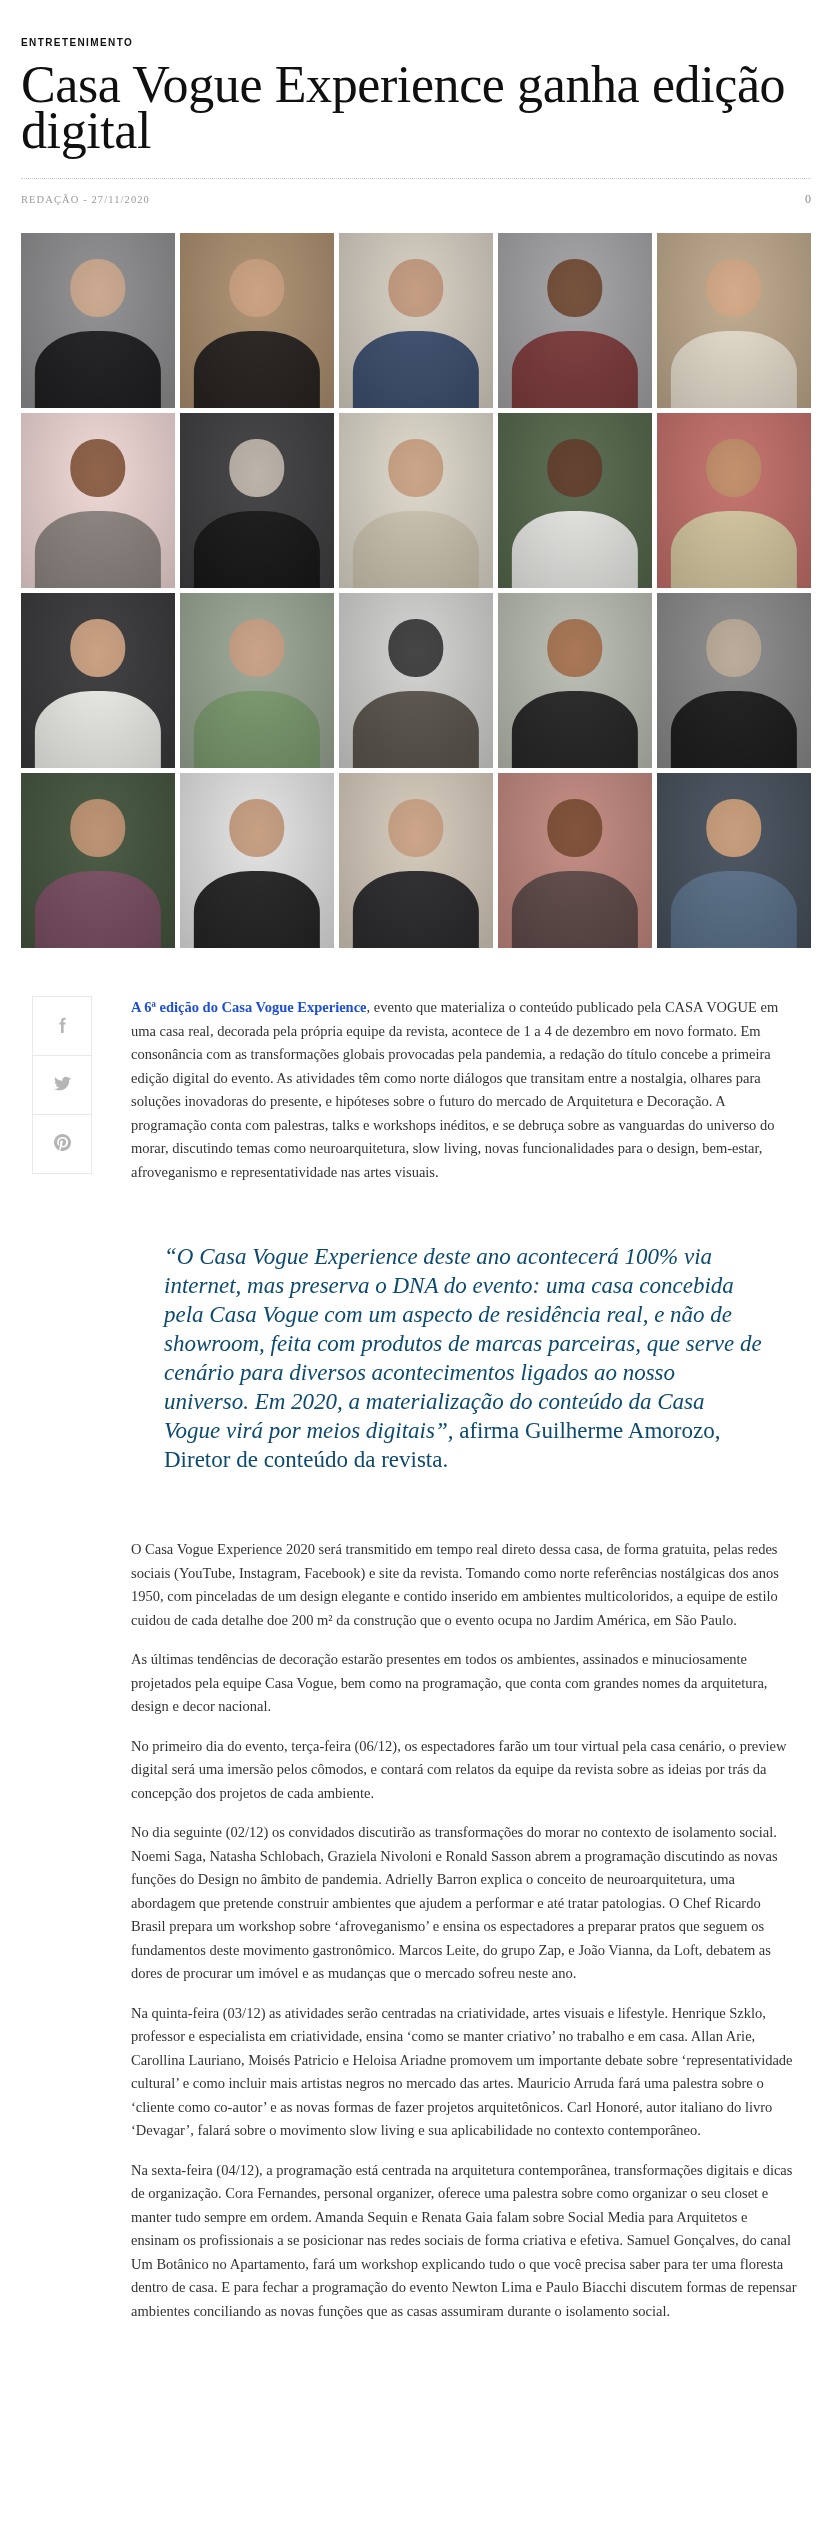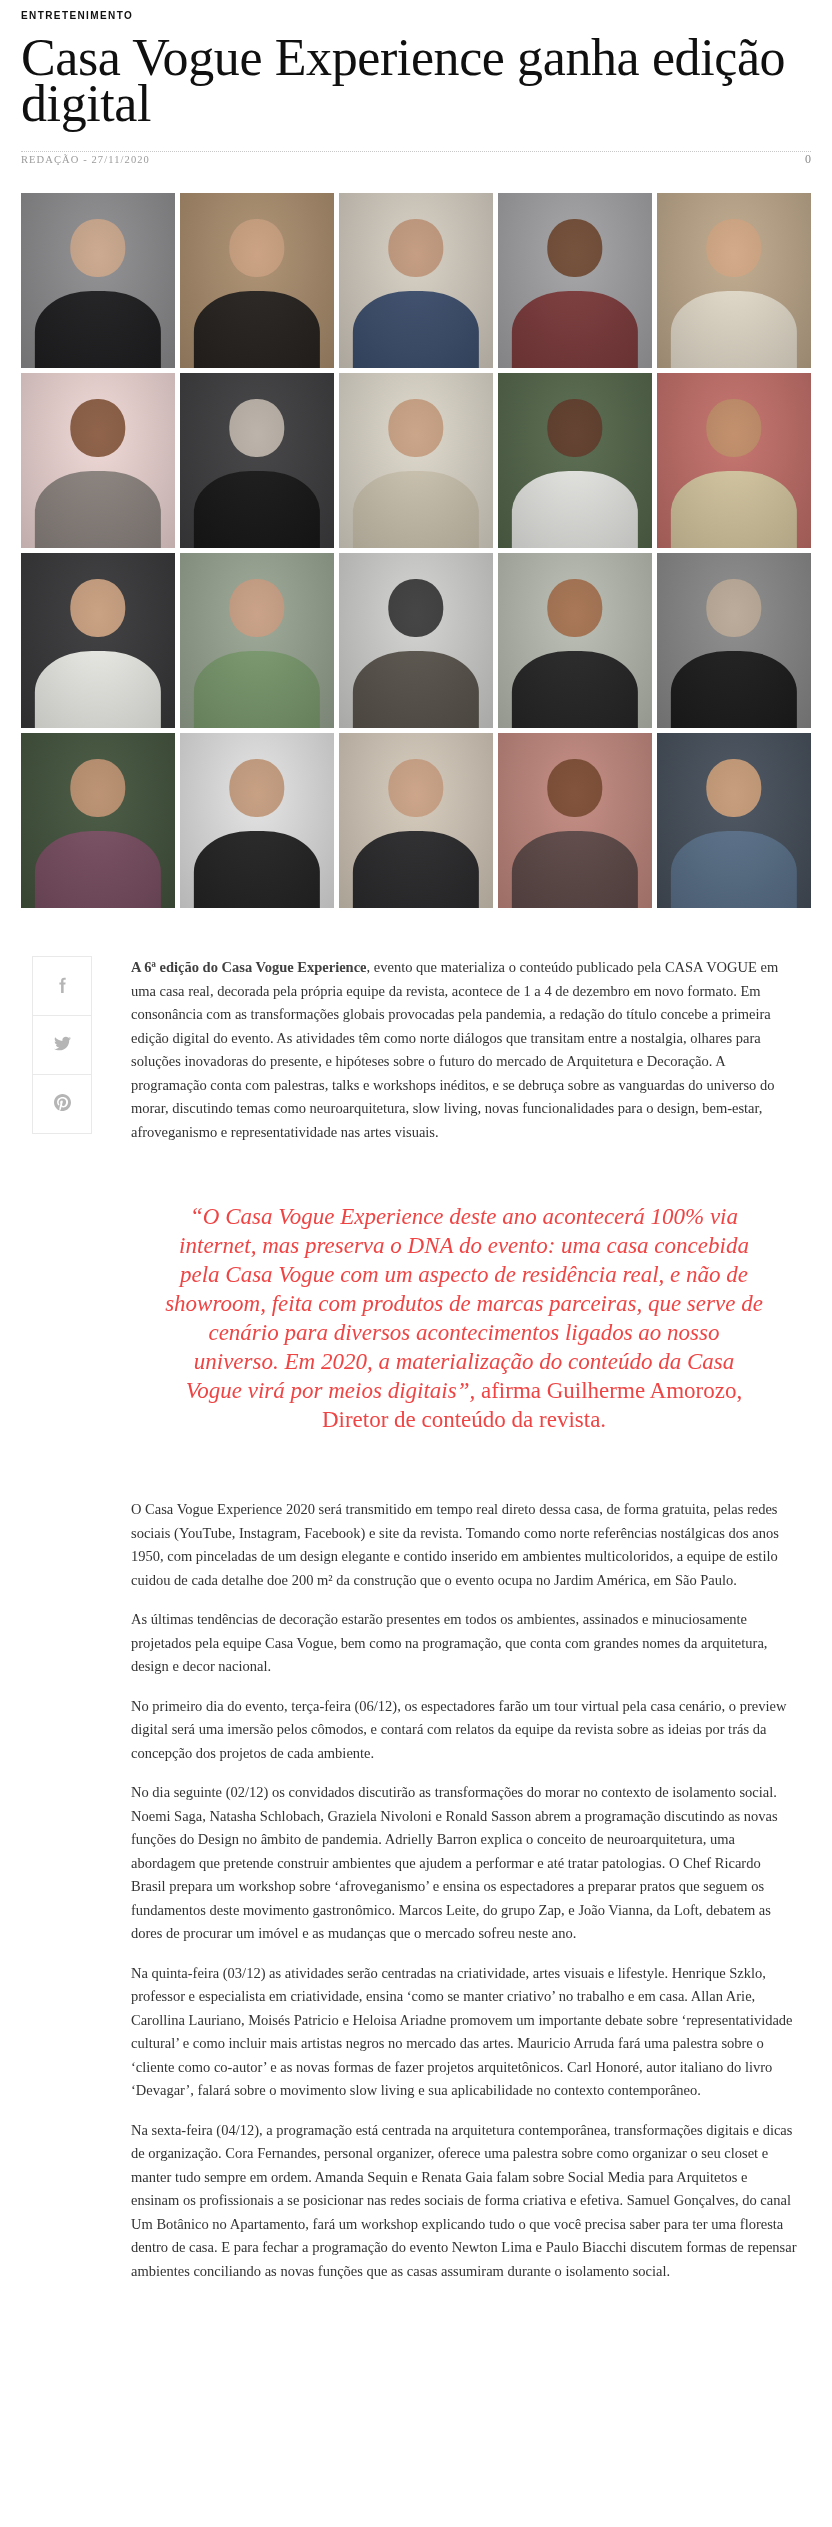--- a/index.html
+++ b/index.html
@@ -1,24 +1,24 @@
 <!DOCTYPE html>
 <html lang="pt"><head>
 <meta charset="utf-8">
 <style>
   html,body{margin:0;padding:0;background:#fff;}
   .page{width:832px;height:2420px;overflow:hidden;background:#fff;box-sizing:border-box;
-        padding-top:5px;font-family:"Liberation Serif",serif;color:#2b2b2b;border-radius:8px;}
+        padding-top:32px;font-family:"Liberation Serif",serif;color:#2b2b2b;border-radius:8px;}
   
   .header{padding:0 21px;}
   .category{font-family:"Liberation Sans",sans-serif;font-size:10px;font-weight:bold;
             letter-spacing:1.4px;color:#111;text-decoration:none;display:inline-block;cursor:pointer;}
   h1.title{margin:12px 0 0;font-size:52px;line-height:46px;font-weight:normal;color:#101010;letter-spacing:-0.4px;}
   .rule{margin-top:24px;border-top:1px dotted #c8c8c8;height:0;}
-  .byline-row{display:flex;justify-content:space-between;align-items:center;height:14px;}
+  .byline-row{display:flex;justify-content:space-between;align-items:center;margin-top:13px;height:14px;}
   .byline{font-size:10.5px;letter-spacing:1.1px;color:#9b9b9b;}
   .comments{font-size:12px;color:#8a8a8a;cursor:pointer;}
   
   .gallery{display:grid;grid-template-columns:repeat(5,1fr);gap:5px;grid-auto-rows:175px;margin:27px 21px 0;}
   .photo{position:relative;overflow:hidden;background:#999;}
   .photo .torso{position:absolute;bottom:-8%;left:50%;transform:translateX(-50%);
                 width:82%;height:52%;border-radius:45% 45% 0 0;}
   .photo .head{position:absolute;top:15%;left:50%;transform:translateX(-50%);
                width:36%;height:33%;border-radius:48%;}
   .photo::after{content:"";position:absolute;inset:0;
@@ -26,23 +26,23 @@
   
   .article{display:flex;align-items:flex-start;margin-top:48px;padding:0 35px 0 32px;}
   .share-rail{width:60px;flex:0 0 60px;}
   .share-btn{display:flex;align-items:center;justify-content:center;width:60px;height:60px;
              background:#fff;border:1px solid #e9e9e9;padding:0;cursor:pointer;box-sizing:border-box;}
   .share-btn + .share-btn{margin-top:-1px;}
   .share-btn svg{width:17px;height:17px;fill:#b5b5b5;}
   .body-col{flex:1;margin-left:39px;font-size:14.5px;line-height:23.5px;color:#333;}
   .body-col p{margin:0 0 16px;}
   .body-col p:last-child{margin-bottom:0;}
-  p.lead strong{font-weight:bold;color:#404040;}
-  blockquote.pull-quote{margin:58px auto 64px;max-width:600px;text-align:center;
-        font-size:23px;line-height:29px;color:#ef4444;}
+  p.lead strong{font-weight:bold;color:#1d4ed8;}
+  blockquote.pull-quote{margin:58px auto 64px;max-width:600px;
+        font-size:23px;line-height:29px;color:#0c4a6e;}
   blockquote.pull-quote em{font-style:italic;}
   blockquote.pull-quote .attrib{font-style:normal;}
 </style>
 </head>
 <body>
 
 <div class="page">
 
   <header class="header">
     <a class="category">ENTRETENIMENTO</a>

